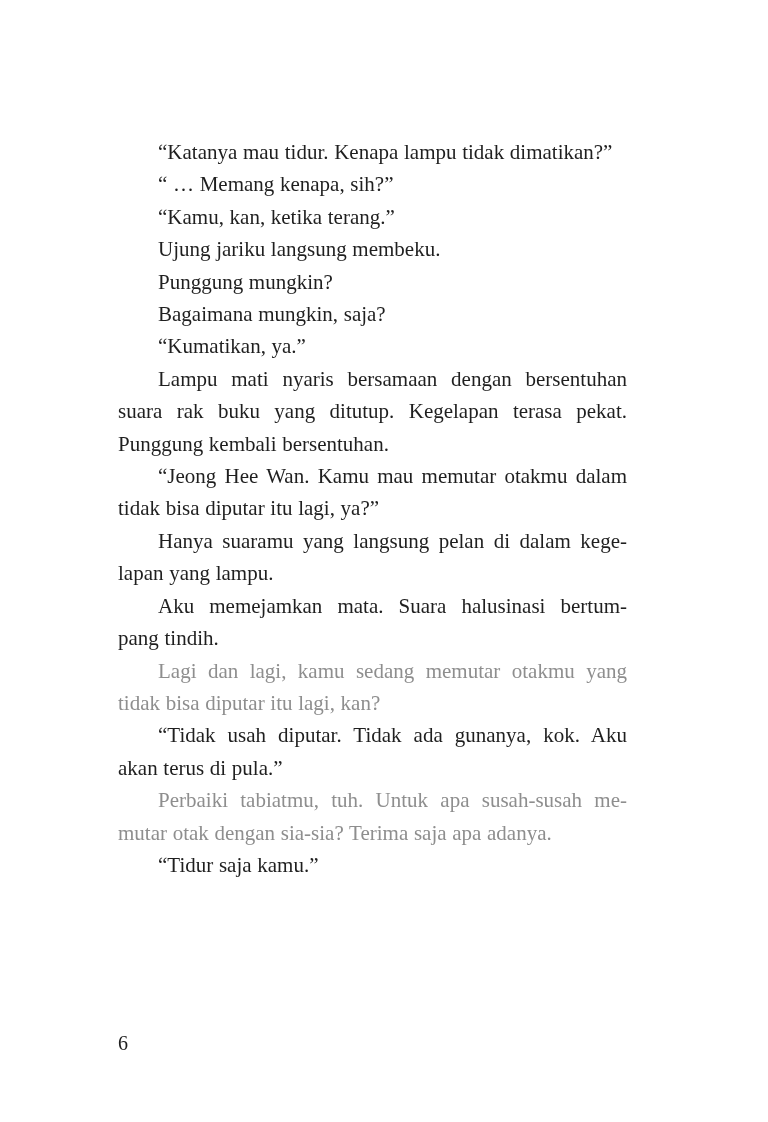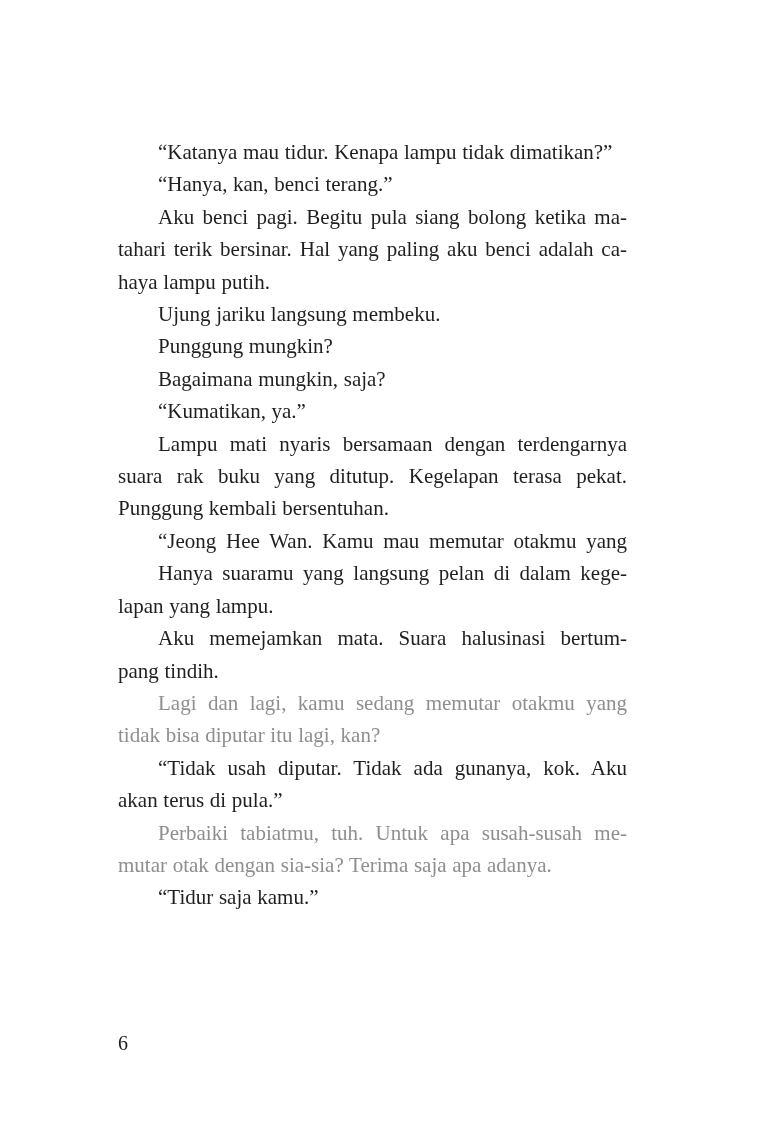--- a/index.html
+++ b/index.html
@@ -54,46 +54,45 @@
 </style>
 </head>
 <body>
 
 <div class="page">
   <div class="text-block" id="text-block">
       <div class="paragraph">
         <div class="line first last">“Katanya mau tidur. Kenapa lampu tidak dimatikan?”</div>
       </div>
       <div class="paragraph">
-        <div class="line first last">“Hanya, kan, benci terang.”</div>
+        <div class="line first last">“ … Memang kenapa, sih?”</div>
       </div>
       <div class="paragraph">
-        <div class="line first">Aku benci pagi. Begitu pula siang bolong ketika ma-</div>
-        <div class="line">tahari terik bersinar. Hal yang paling aku benci adalah ca-</div>
-        <div class="line last">haya lampu putih.</div>
+        <div class="line first last">“Kamu, kan, ketika terang.”</div>
       </div>
       <div class="paragraph">
         <div class="line first last">Ujung jariku langsung membeku.</div>
       </div>
       <div class="paragraph">
         <div class="line first last">Punggung mungkin?</div>
       </div>
       <div class="paragraph">
         <div class="line first last">Bagaimana mungkin, saja?</div>
       </div>
       <div class="paragraph">
         <div class="line first last">“Kumatikan, ya.”</div>
       </div>
       <div class="paragraph">
-        <div class="line first">Lampu mati nyaris bersamaan dengan terdengarnya</div>
+        <div class="line first">Lampu mati nyaris bersamaan dengan bersentuhan</div>
         <div class="line">suara rak buku yang ditutup. Kegelapan terasa pekat.</div>
         <div class="line last">Punggung kembali bersentuhan.</div>
       </div>
       <div class="paragraph">
-        <div class="line first">“Jeong Hee Wan. Kamu mau memutar otakmu yang</div>
+        <div class="line first">“Jeong Hee Wan. Kamu mau memutar otakmu dalam</div>
+        <div class="line last">tidak bisa diputar itu lagi, ya?”</div>
       </div>
       <div class="paragraph">
         <div class="line first">Hanya suaramu yang langsung pelan di dalam kege-</div>
         <div class="line last">lapan yang lampu.</div>
       </div>
       <div class="paragraph">
         <div class="line first">Aku memejamkan mata. Suara halusinasi bertum-</div>
         <div class="line last">pang tindih.</div>
       </div>
       <div class="paragraph muted">

